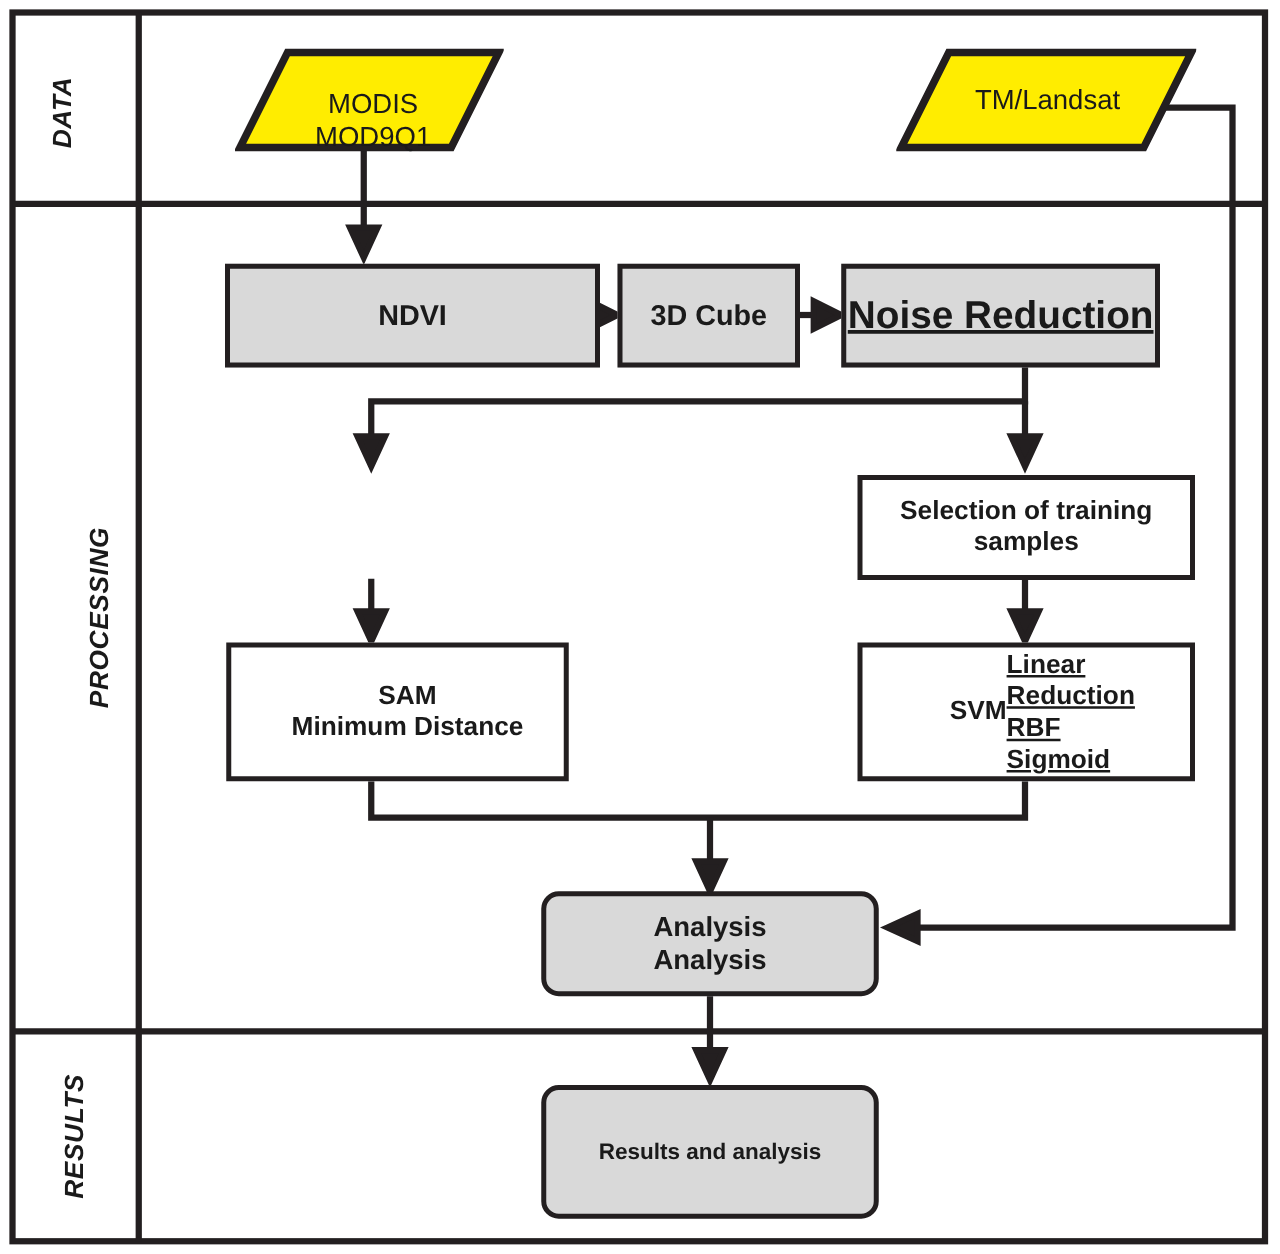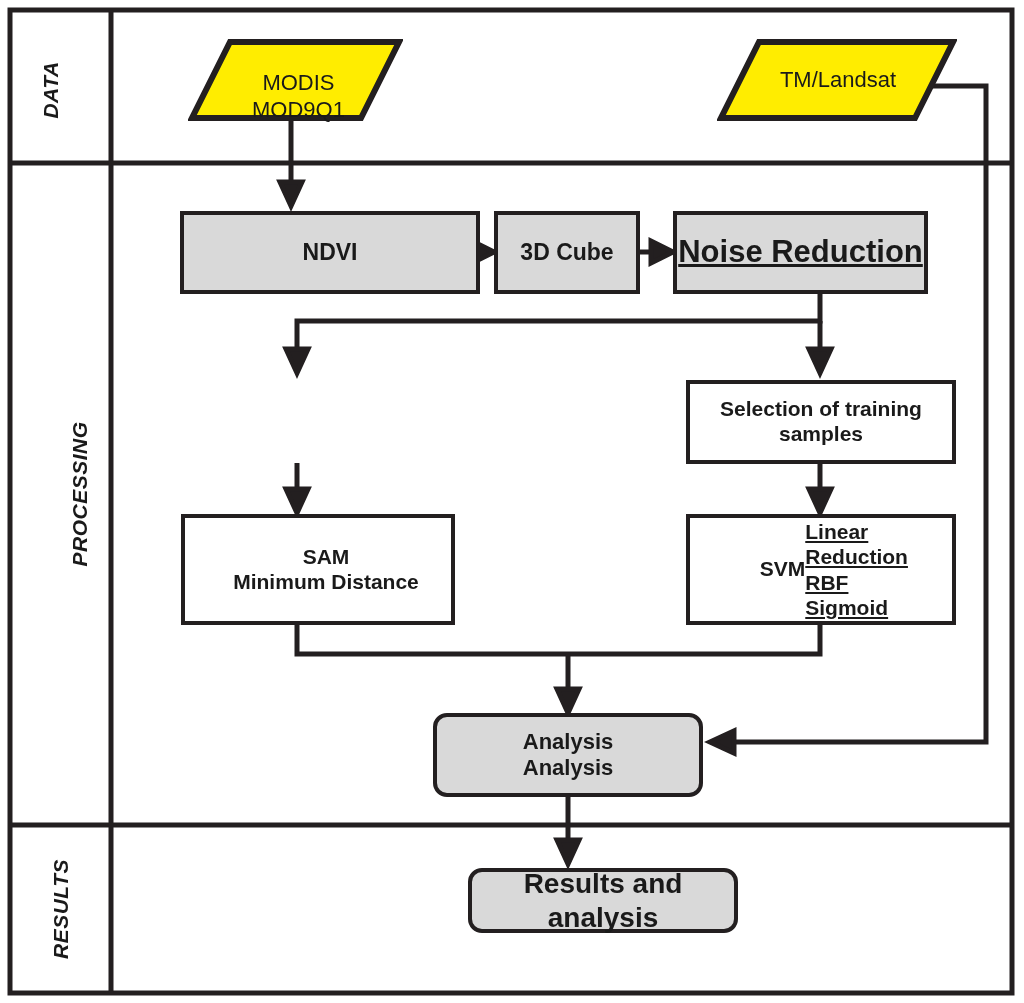--- a/index.html
+++ b/index.html
@@ -221,17 +221,17 @@
     </div>
   </div>
 
   <div class="node node-round" style="left:433px; top:713px; width:270px; height:84px; font-size:22px;">
     <div>
       <div>Analysis</div>
       <div>Analysis</div>
     </div>
   </div>
 
-  <div class="node node-round" style="left:433px; top:868px; width:270px; height:65px; font-size:28px;margin-left:35px;">
+  <div class="node node-round" style="left:433px; top:868px; width:270px; height:107px; font-size:18px;">
     <span>Results and analysis</span>
   </div>
 
 </div>
 
 </body></html>

